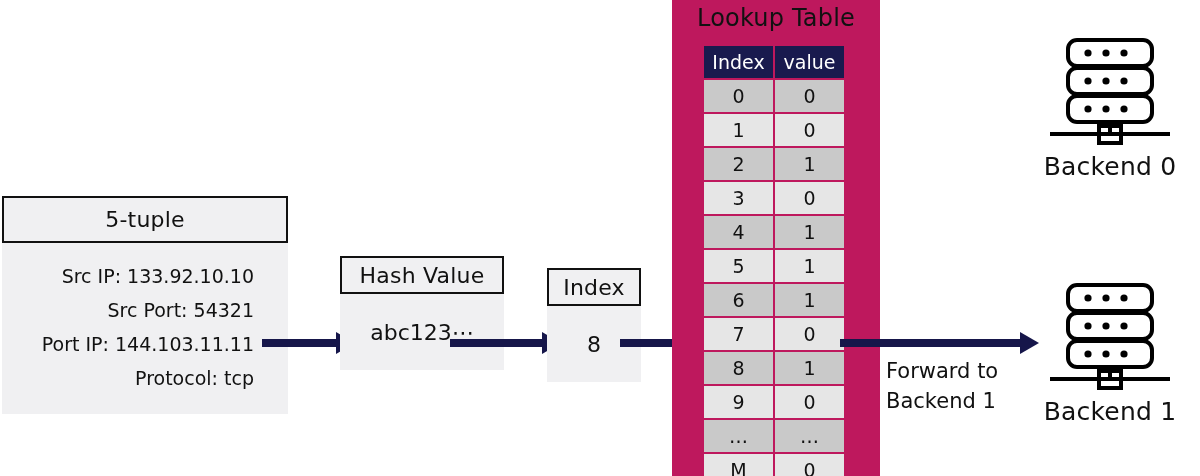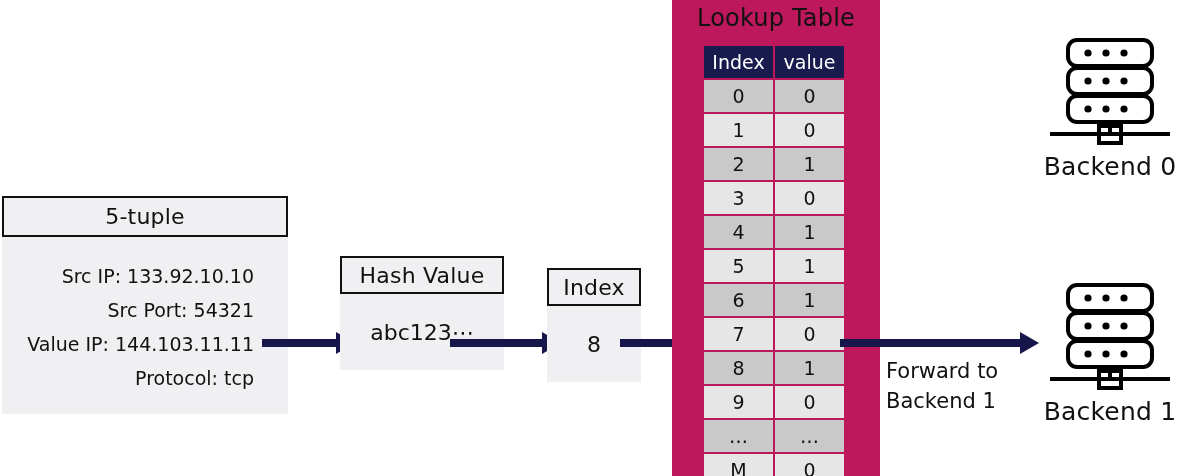--- a/index.html
+++ b/index.html
@@ -52,21 +52,21 @@
   }
 
   
   #tuple-box {
     left: 2px;
     top: 196px;
     width: 286px;
     height: 218px;
   }
   #tuple-box > .box-header {
-    height: 41px;
+    height: 47px;
   }
   #tuple-box > .box-body {
     top: 41px;
     height: 177px;
     padding: 6px 34px 4px 16px;
     gap: 2px;
   }
   .tuple-line {
     text-align: right;
     font-size: 19px;
@@ -218,21 +218,21 @@
 </head>
 <body>
 
 <div class="canvas">
 
   <div class="panel-box" id="tuple-box">
     <div class="box-header">5-tuple</div>
     <div class="box-body">
       <div class="tuple-line">Src IP: 133.92.10.10</div>
       <div class="tuple-line">Src Port: 54321</div>
-      <div class="tuple-line">Value IP: 144.103.11.11</div>
+      <div class="tuple-line">Port IP: 144.103.11.11</div>
       <div class="tuple-line">Protocol: tcp</div>
     </div>
   </div>
 
   <div class="arrow" id="arrow-tuple-hash">
     <div class="shaft"></div>
     <div class="head"></div>
   </div>
 
   <div class="panel-box" id="hash-box">

